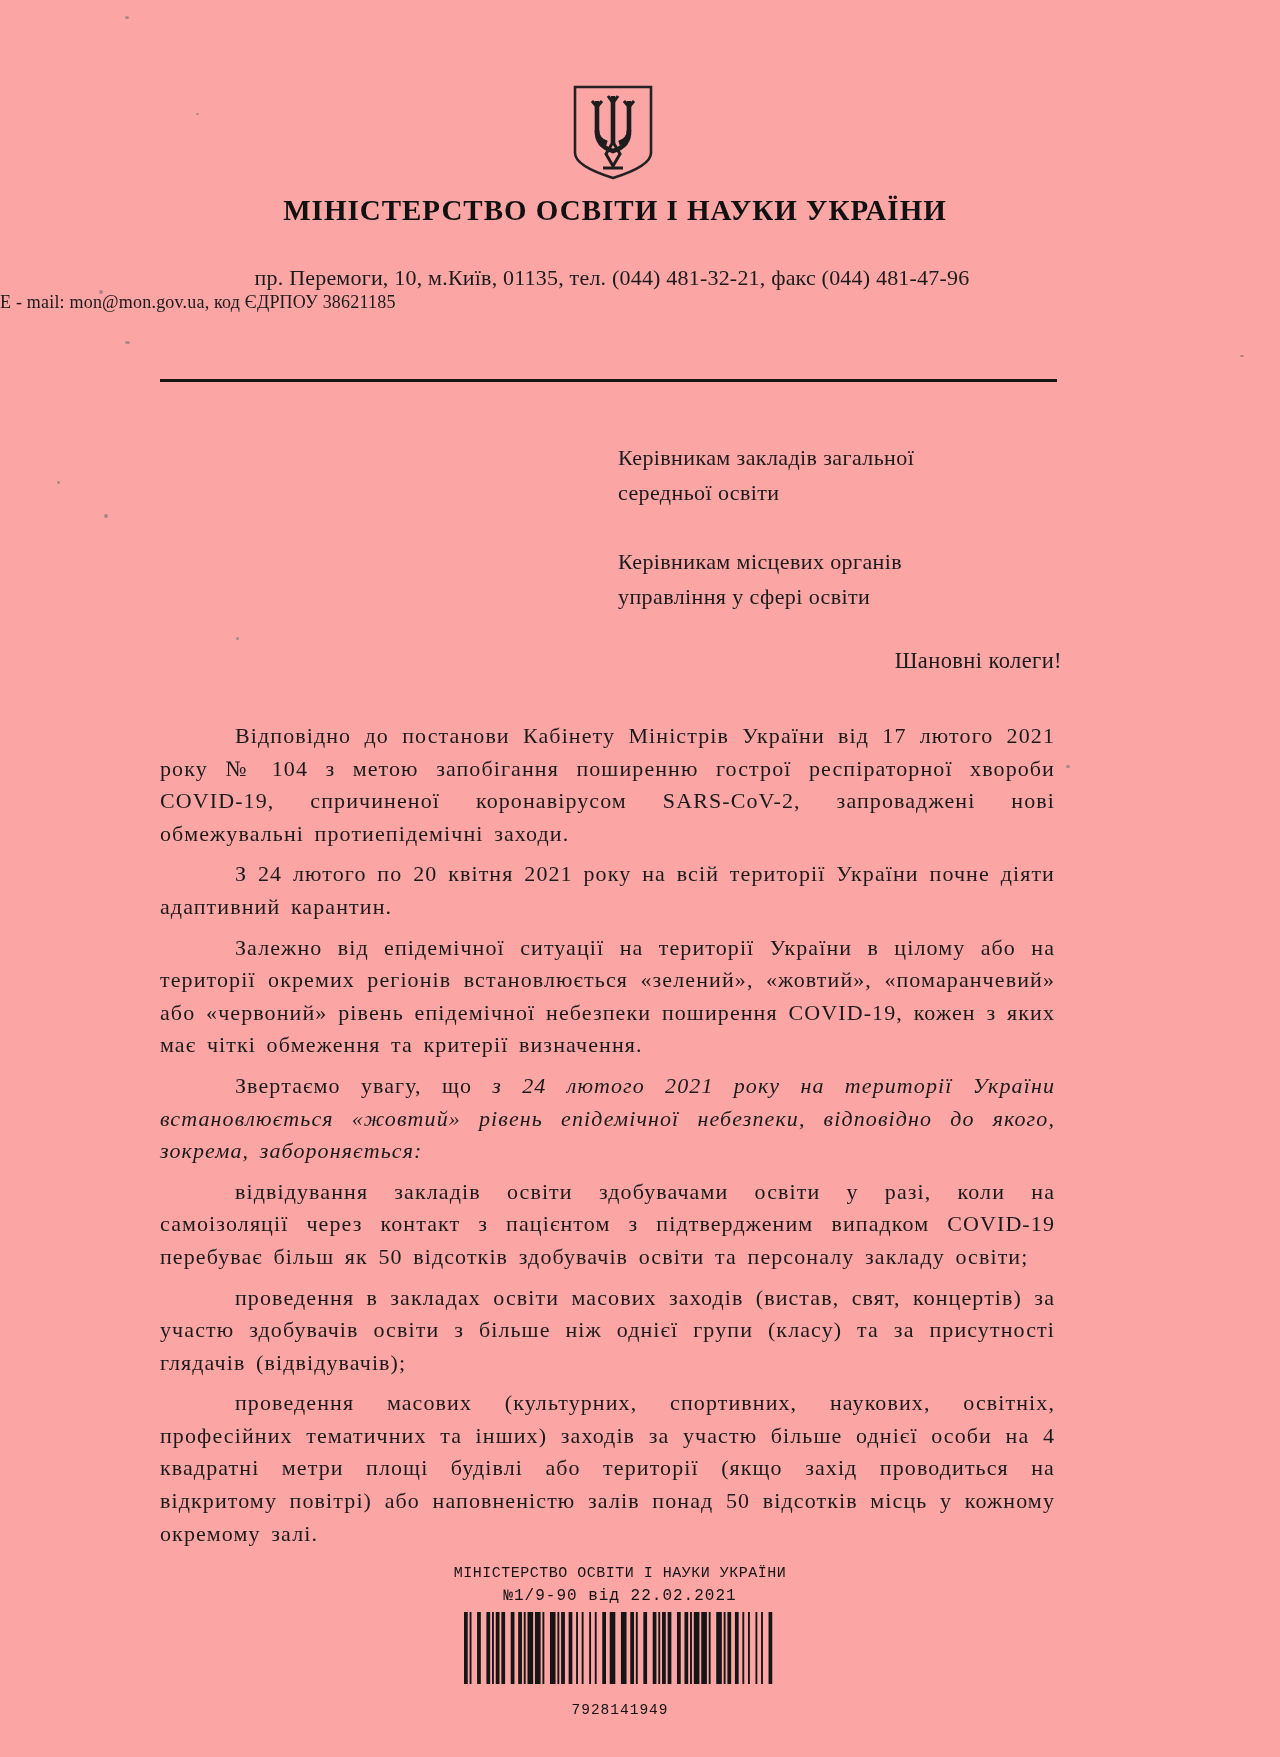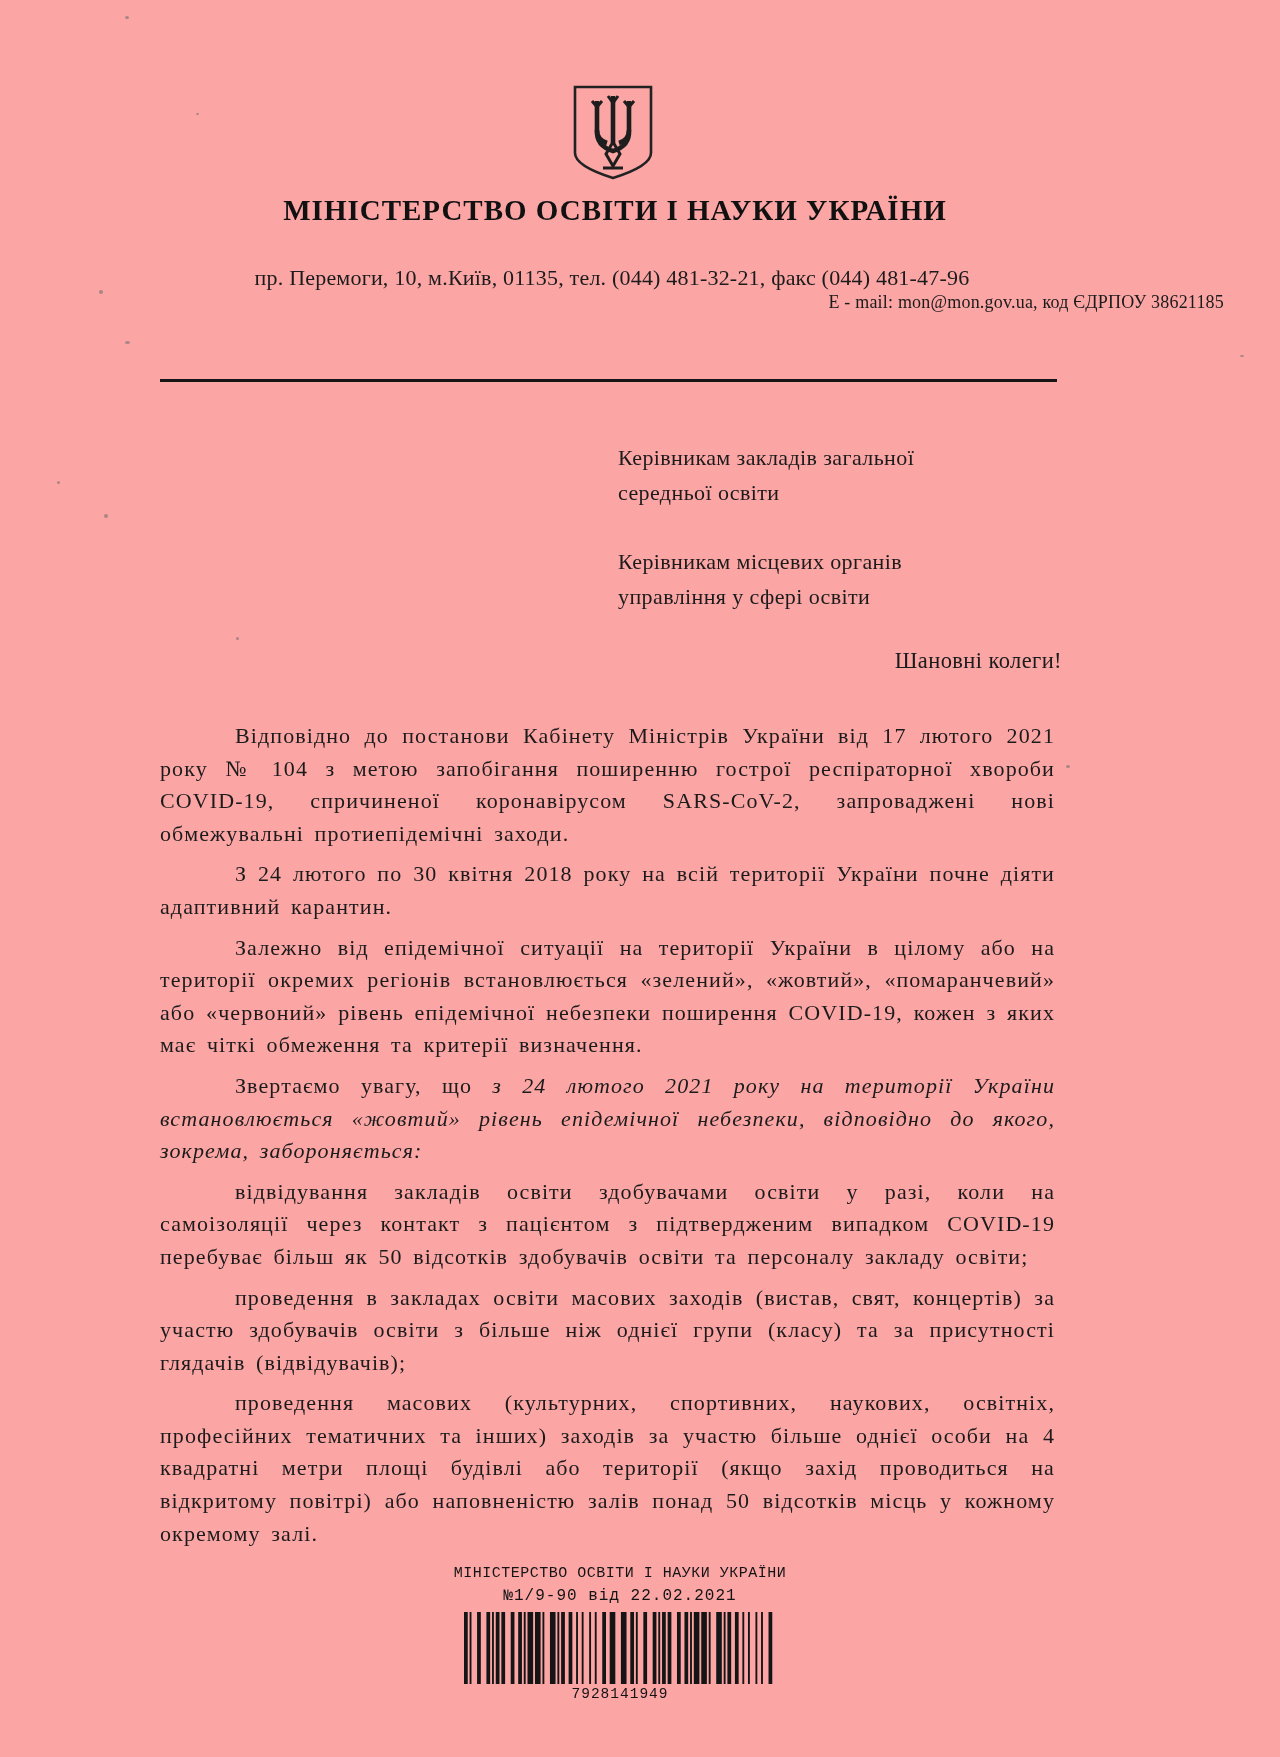--- a/index.html
+++ b/index.html
@@ -17,21 +17,21 @@
   .ministry-name {
     position:absolute; left:0; top:194px; width:1230px; text-align:center;
     font-size:29px; font-weight:bold; letter-spacing:1px; color:#111;
     font-family:"Liberation Serif", serif;
   }
   .addr-line {
     position:absolute; left:0; top:265px; width:1224px; text-align:center;
     font-size:22px; letter-spacing:.2px;
   }
   .email-line {
-    position:absolute; left:0; top:292px; width:1224px; text-align:right;
+    position:absolute; left:0; top:292px; width:1224px; text-align:left;
     font-size:18px; letter-spacing:.2px;
   }
   .rule { position:absolute; left:160px; top:379px; width:897px; height:3px; background:#161616; border:none; }
 
   
   .recipients { position:absolute; left:618px; top:440px; width:420px; font-size:22px; line-height:35px; letter-spacing:.4px; }
   .recipients p { margin-bottom:34px; }
 
   
   .salutation { position:absolute; left:152px; top:648px; width:910px; text-align:right; font-size:22.5px; letter-spacing:.4px; }
@@ -41,21 +41,21 @@
     letter-spacing:1.1px; word-spacing:4px;
   }
   .body-text p { text-indent:75px; margin:8px; }
   .body-text .ital { font-style:italic; }
 
   
   .stamp { position:absolute; left:350px; top:1565px; width:540px; text-align:center; font-family:"Liberation Mono", monospace; color:#141414; }
   .stamp-org { font-size:15px; letter-spacing:.5px; white-space:nowrap; }
   .stamp-ref { font-size:16px; margin-top:5px; letter-spacing:1px; }
   .barcode { margin:7px auto 0 auto; width:312px; height:72px; }
-  .barcode-number { font-size:14.5px; margin-top:2px; letter-spacing:1px; }
+  .barcode-number { font-size:14.5px; margin-top:18px; letter-spacing:1px; }
 </style>
 </head>
 <body>
 
 <div class="page">
 
   <div>
     <span class="speck" style="left:125px;top:16px;width:4px;height:3px;"></span>
     <span class="speck" style="left:99px;top:290px;width:4px;height:4px;"></span>
     <span class="speck" style="left:125px;top:341px;width:5px;height:3px;"></span>
@@ -95,21 +95,21 @@
     <p><span>Керівникам закладів загальної</span><br>
       <span>середньої освіти</span></p>
     <p><span>Керівникам місцевих органів</span><br>
       <span>управління у сфері освіти</span></p>
   </div>
 
   <div class="salutation">Шановні колеги!</div>
 
   <div class="body-text">
     <p>Відповідно до постанови Кабінету Міністрів України від 17 лютого 2021 року № 104 з метою запобігання поширенню гострої респіраторної хвороби COVID-19, спричиненої коронавірусом SARS-CoV-2, запроваджені нові обмежувальні протиепідемічні заходи.</p>
-    <p>З 24 лютого по 30 квітня 2018 року на всій території України почне діяти адаптивний карантин.</p>
+    <p>З 24 лютого по 20 квітня 2021 року на всій території України почне діяти адаптивний карантин.</p>
     <p>Залежно від епідемічної ситуації на території України в цілому або на території окремих регіонів встановлюється «зелений», «жовтий», «помаранчевий» або «червоний» рівень епідемічної небезпеки поширення COVID-19, кожен з яких має чіткі обмеження та критерії визначення.</p>
     <p><span>Звертаємо увагу, що </span><span class="ital">з 24 лютого 2021 року на території України встановлюється «жовтий» рівень епідемічної небезпеки, відповідно до якого, зокрема, забороняється:</span></p>
     <p>відвідування закладів освіти здобувачами освіти у разі, коли на самоізоляції через контакт з пацієнтом з підтвердженим випадком COVID-19 перебуває більш як 50 відсотків здобувачів освіти та персоналу закладу освіти;</p>
     <p>проведення в закладах освіти масових заходів (вистав, свят, концертів) за участю здобувачів освіти з більше ніж однієї групи (класу) та за присутності глядачів (відвідувачів);</p>
     <p>проведення масових (культурних, спортивних, наукових, освітніх, професійних тематичних та інших) заходів за участю більше однієї особи на 4 квадратні метри площі будівлі або території (якщо захід проводиться на відкритому повітрі) або наповненістю залів понад 50 відсотків місць у кожному окремому залі.</p>
   </div>
 
   <div class="stamp">
     <div class="stamp-org">МІНІСТЕРСТВО ОСВІТИ І НАУКИ УКРАЇНИ</div>
     <div class="stamp-ref">№1/9-90 від 22.02.2021</div>

